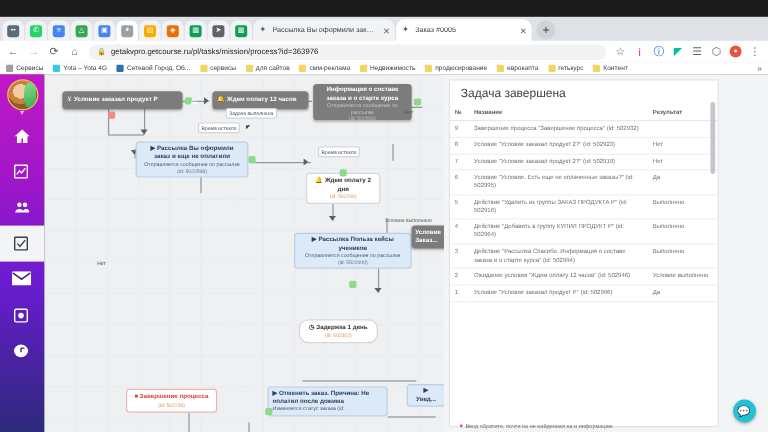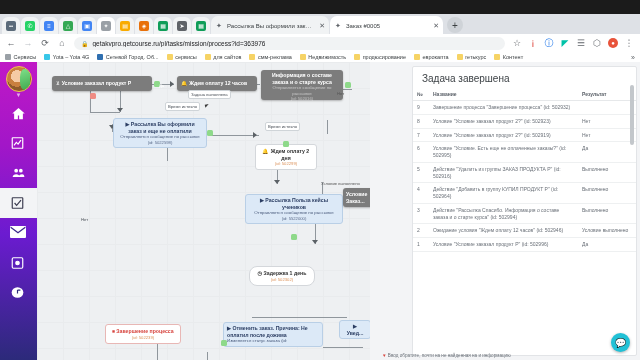--- a/index.html
+++ b/index.html
@@ -91,21 +91,21 @@
       border-right:3px solid transparent; border-top:4px solid #5b6166; }
   .arrow.right { border:0; border-top:3px solid transparent; border-bottom:3px solid transparent; border-left:4px solid #5b6166; }
   .chip { position:absolute; background:#fff; border:1px solid #cfd4d8; border-radius:2px;
       font-size:4.2px; color:#4a5058; padding:1px 2px; white-space:nowrap; }
   .cursor { position:absolute; width:0; height:0; border-left:4px solid #3a3a3a;
       border-bottom:3px solid transparent; border-right:3px solid transparent; transform:rotate(-12deg); }
 
   
   .panel { position:absolute; left:370px; top:62px; width:270px; height:298px; background:#f3f4f6; }
   .panel-card { position:absolute; left:4px; top:4px; width:225px; height:290px; background:#fff;
-     border:1px solid #e2e4e7; border-radius:2px; overflow:hidden;margin-left:38px; }
+     border:1px solid #e2e4e7; border-radius:2px; overflow:hidden; }
   .panel-title { font-size:10px; color:#3d4246; padding:6px 9px 4px; }
   .tbl { width:100%; border-collapse:collapse; table-layout:fixed; }
   .tbl th { font-size:5px; color:#5a6068; text-align:left; font-weight:bold;
      padding:3px 4px; border-bottom:1px solid #e6e8ea; }
   .tbl td { font-size:5px; color:#6a7078; padding:3px 4px; border-bottom:1px solid #eef0f1;
      vertical-align:top; line-height:1.35; }
   .col-n { width:16px; }
   .col-res { width:58px; }
   .panel-scroll { position:absolute; right:2px; top:18px; width:4px; height:60px; background:#c3c7cb; border-radius:2px; }
   .panel-foot { position:absolute; left:4px; bottom:2px; width:225px; font-size:4.6px; color:#6a7078; padding:0 8px; }

